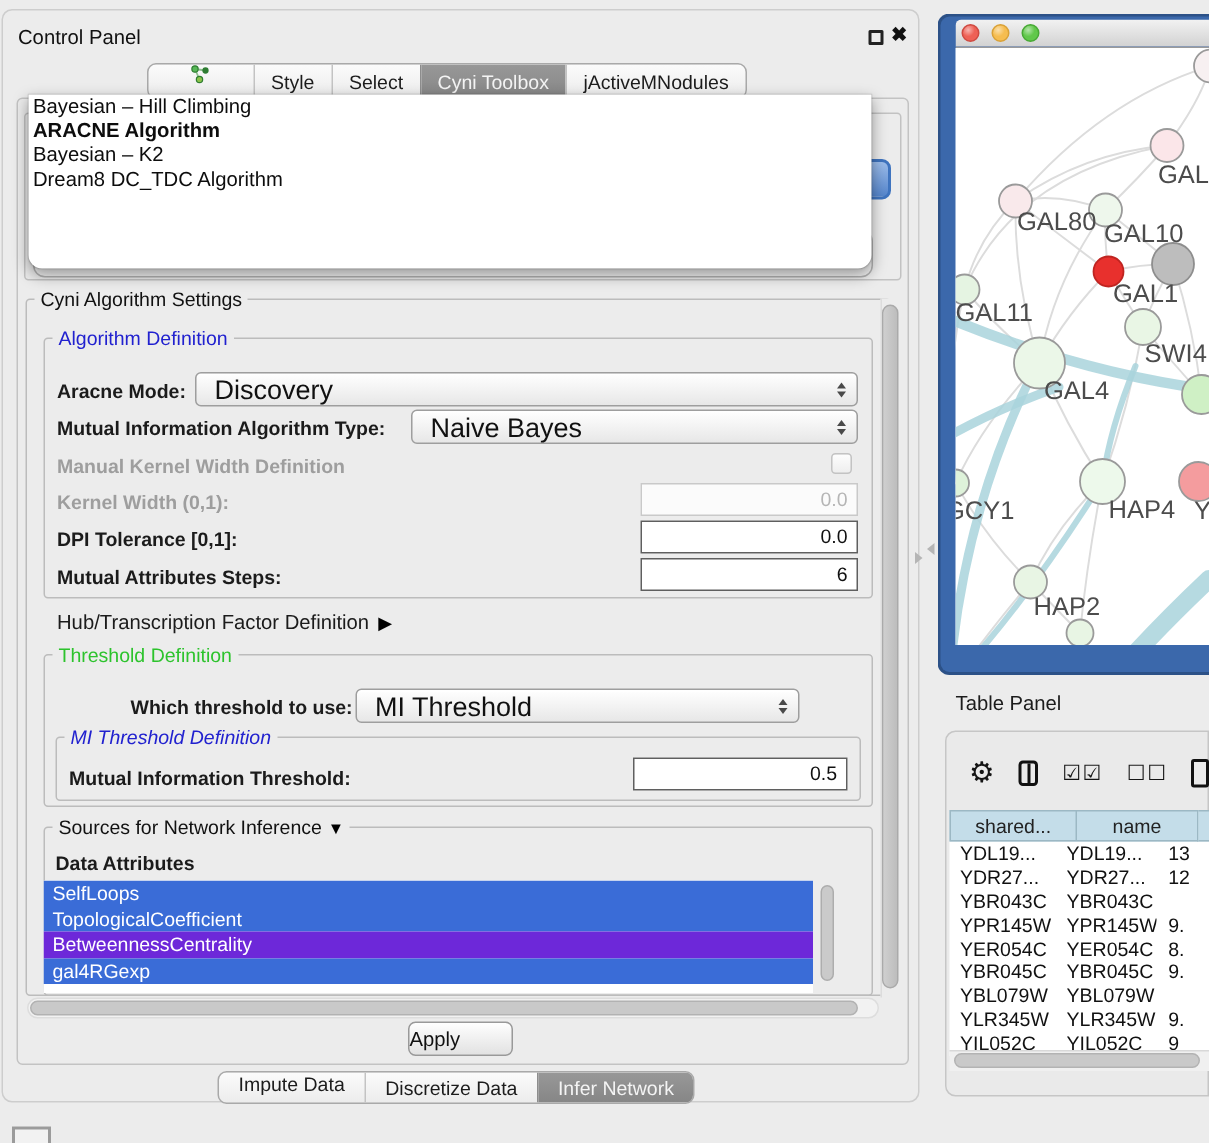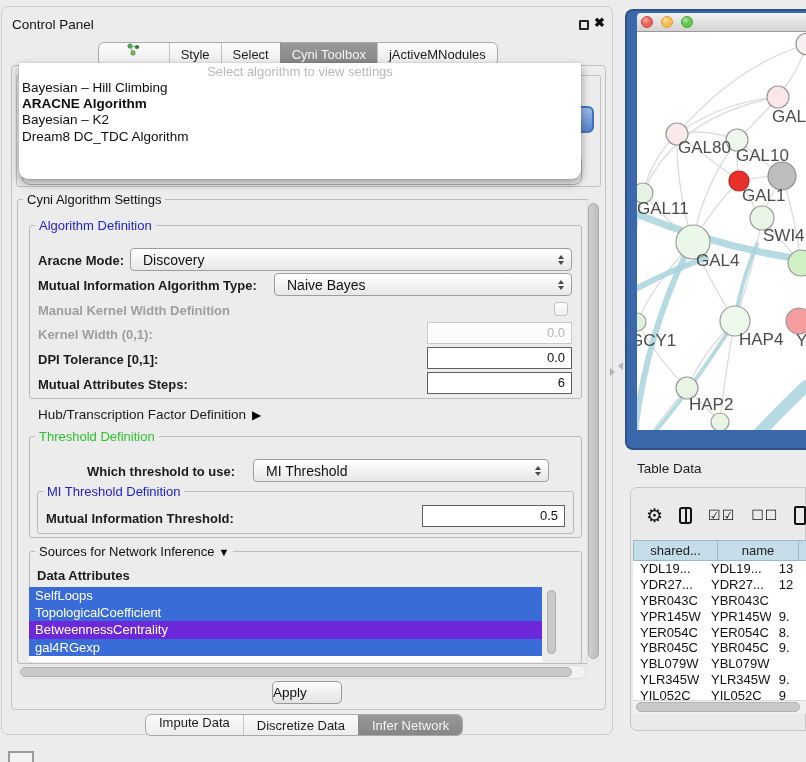--- a/index.html
+++ b/index.html
@@ -43,21 +43,21 @@
   .grouplabel { position:absolute; font-size:13px; line-height:13px; background:#ececec; padding:0 4px; z-index:3; white-space:nowrap; }
   .glab-black { color:#111; }
   .glab-blue  { color:#2121cf; }
   .glab-green { color:#2dc32d; }
 
   .blab { position:absolute; font-weight:bold; font-size:13px; color:#1b1b1b; white-space:nowrap; z-index:3; }
   .blab.dis { color:#9e9e9e; }
 
   .combo { position:absolute; height:23px; border:1px solid #9e9e9e; border-radius:4px; z-index:3;
            background:linear-gradient(#ffffff,#e7e7e7); box-shadow:inset 0 1px 0 #fff; }
-  .combo .ctext { position:absolute; left:12px; top:0; line-height:22px; font-size:14px; color:#111; white-space:nowrap; }
+  .combo .ctext { position:absolute; left:12px; top:0; line-height:22px; font-size:18px; color:#111; white-space:nowrap; }
   .spin { position:absolute; right:7px; top:50%; transform:translateY(-50%); display:flex; flex-direction:column; gap:2px; }
   .spin .up { width:0; height:0; border-left:3.5px solid transparent; border-right:3.5px solid transparent; border-bottom:4.5px solid #4a4a4a; }
   .spin .dn { width:0; height:0; border-left:3.5px solid transparent; border-right:3.5px solid transparent; border-top:4.5px solid #4a4a4a; }
 
   .field { position:absolute; height:22px; background:#fff; border:1px solid #5f5f5f; z-index:3;
            font-size:13px; color:#111; text-align:right; padding-right:6px; line-height:20px; }
   .field.dis { border:1px solid #c9c9c9; background:#fbfbfb; color:#b5b5b5; }
   .checkbox { position:absolute; width:14px; height:14px; border:1px solid #c3c3c3; border-radius:3px;
               background:linear-gradient(#fdfdfd,#eeeeee); z-index:3; }
 
@@ -150,21 +150,20 @@
       </div>
     </div>
 
   <div class="abs cp-content"></div>
 
   <div class="abs frag-group"></div>
   <div class="abs frag-spinner"></div>
   <div class="abs frag-combo"></div>
 
   <div class="abs dd-overlay">
-    <div class="dd-prompt">Select algorithm to view settings</div>
     <div id="dd-items">
         <div class="dd-item">Bayesian – Hill Climbing</div>
         <div class="dd-item bold">ARACNE Algorithm</div>
         <div class="dd-item">Bayesian – K2</div>
         <div class="dd-item">Dream8 DC_TDC Algorithm</div>
       </div>
   </div>
 
   <div class="groupbox" style="left:15px;top:192px;width:577px;height:465px;"></div>
   <span class="grouplabel glab-black" style="left:21px;top:186px;">Cyni Algorithm Settings</span>
@@ -208,30 +207,30 @@
   <div class="field" style="left:425px;top:365px;width:145px;">6</div>
 
   <div class="hub-row">
     <span>Hub/Transcription Factor Definition</span><span class="tri">▶</span>
   </div>
 
   <div class="groupbox" style="left:27px;top:429px;width:553px;height:102px;"></div>
   <span class="grouplabel glab-green" style="left:33px;top:423px;">Threshold Definition</span>
 
   <span class="blab" style="left:85px;top:457px;">Which threshold to use:</span>
-  <div class="combo" style="left:235px;top:452px;width:296px;margin-left:16px;">
+  <div class="combo" style="left:235px;top:452px;width:296px;">
     <span class="ctext">MI Threshold</span>
     <span class="spin">
         <i class="up"></i>
         <i class="dn"></i>
       </span>
   </div>
 
   <div class="groupbox" style="left:35px;top:484px;width:537px;height:43px;"></div>
-  <span class="grouplabel glab-blue" style="left:41px;top:478px;">MI Threshold Definition</span>
+  <span class="grouplabel glab-blue" style="left:41px;top:478px;font-style:italic;">MI Threshold Definition</span>
   <span class="blab" style="left:44px;top:504px;">Mutual Information Threshold:</span>
   <div class="field" style="left:420px;top:498px;width:143px;">0.5</div>
 
   <div class="groupbox" style="left:27px;top:544px;width:553px;height:113px;"></div>
   <span class="grouplabel glab-black" style="left:33px;top:538px;"><span>Sources for Network Inference</span><span class="tri-down">▼</span></span>
   <span class="blab" style="left:35px;top:561px;">Data Attributes</span>
   <div class="attr-list" id="attr-list">
       <div class="attr-item" style="background: rgb(58, 108, 215);">SelfLoops</div>
       <div class="attr-item" style="background: rgb(58, 108, 215);">TopologicalCoefficient</div>
       <div class="attr-item" style="background: #6d28d9;">BetweennessCentrality</div>
@@ -321,21 +320,21 @@
       <text x="637" y="214" class="nlabel" fill="#4c4c4c">GAL11</text>
       <text x="696" y="266" class="nlabel" fill="#4c4c4c">GAL4</text>
       <text x="763" y="241" class="nlabel" fill="#4c4c4c">SWI4</text>
       <text x="630" y="346" class="nlabel" fill="#4c4c4c">GCY1</text>
       <text x="739" y="345" class="nlabel" fill="#4c4c4c">HAP4</text>
       <text x="796" y="346" class="nlabel" fill="#4c4c4c">Y</text>
       <text x="689" y="410" class="nlabel" fill="#4c4c4c">HAP2</text>
     </svg>
 </div>
 
-<div class="abs tp-title">Table Data</div>
+<div class="abs tp-title">Table Panel</div>
 <div class="abs tp-panel"></div>
 <div class="abs tp-toolbar" id="tp-toolbar">
     <span class="tb-gear">⚙</span>
     <div class="tb-split"></div>
     <span class="tb-checks">☑☑</span>
     <span class="tb-checks">☐☐</span>
     <div class="tb-page"></div>
   </div>
 <div class="abs tp-header" id="tp-header">
     <div class="tp-hcell" style="width: 85px;">shared...</div>

